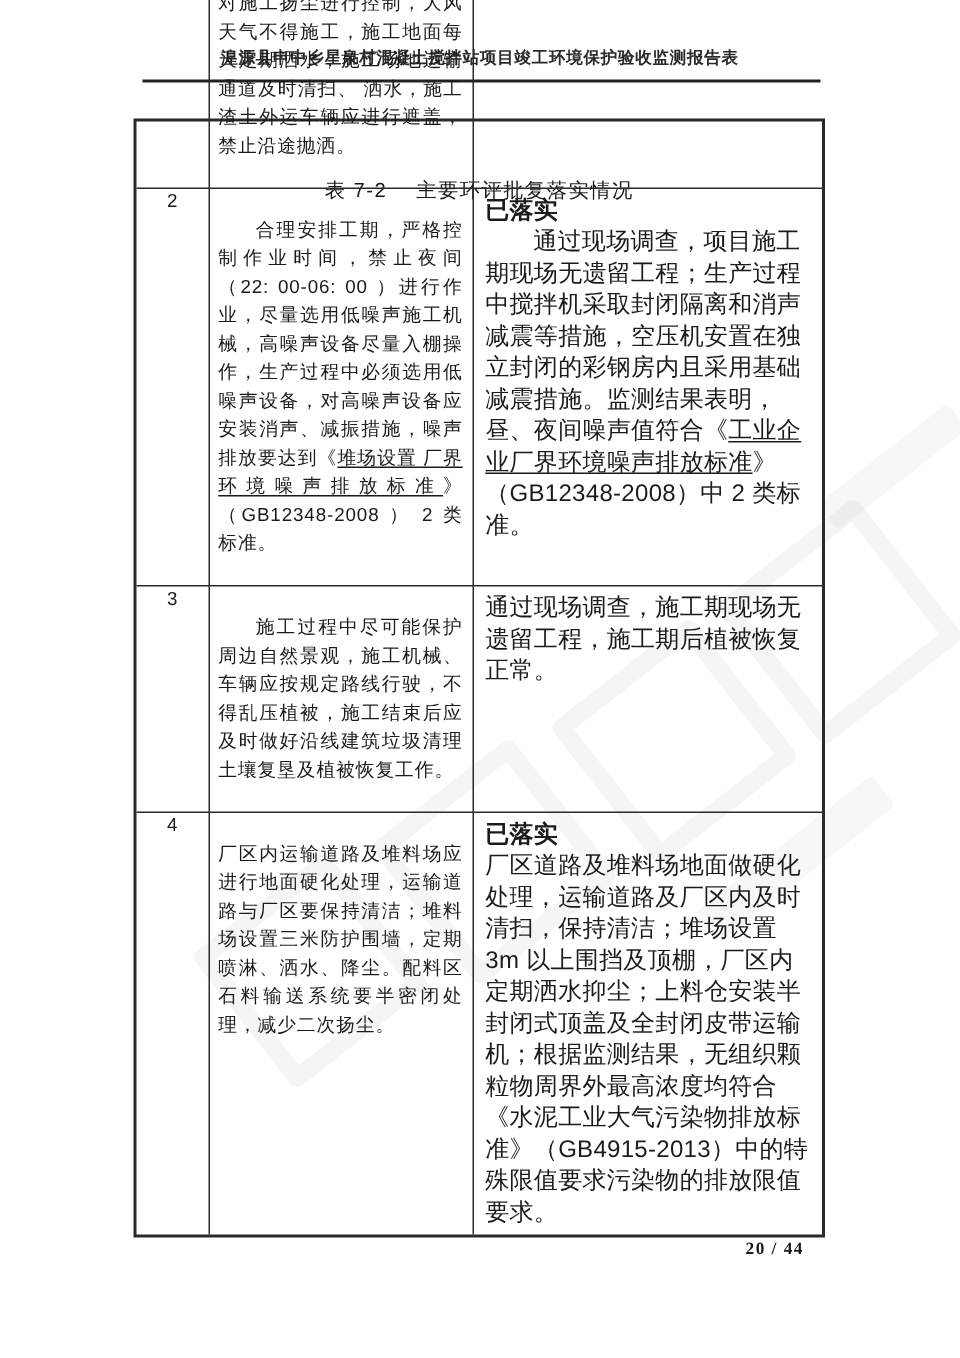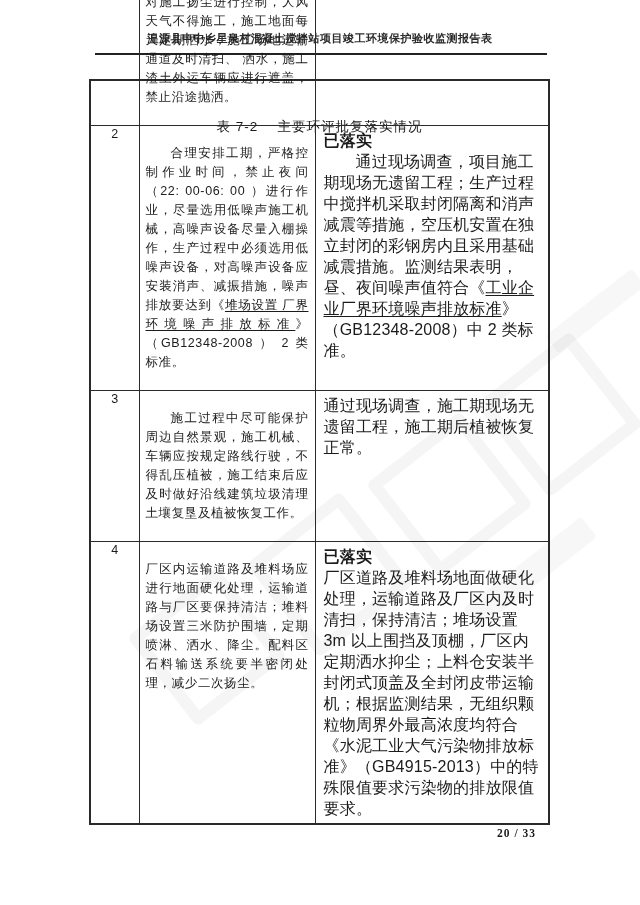--- a/index.html
+++ b/index.html
@@ -119,13 +119,13 @@
       </td>
       <td class="status-cell">
         <span class="status-label">已落实</span>
         <p class="para">厂区道路及堆料场地面做硬化处理，运输道路及厂区内及时清扫，保持清洁；堆场设置 3m 以上围挡及顶棚，厂区内定期洒水抑尘；上料仓安装半封闭式顶盖及全封闭皮带运输机；根据监测结果，无组织颗粒物周界外最高浓度均符合《水泥工业大气污染物排放标准》（GB4915-2013）中的特殊限值要求污染物的排放限值要求。</p>
       </td>
     </tr>
   </tbody>
     </table>
 </div>
 
-<div class="page-number">20 / 33</div>
+<div class="page-number">20 / 44</div>
 
 </body></html>

